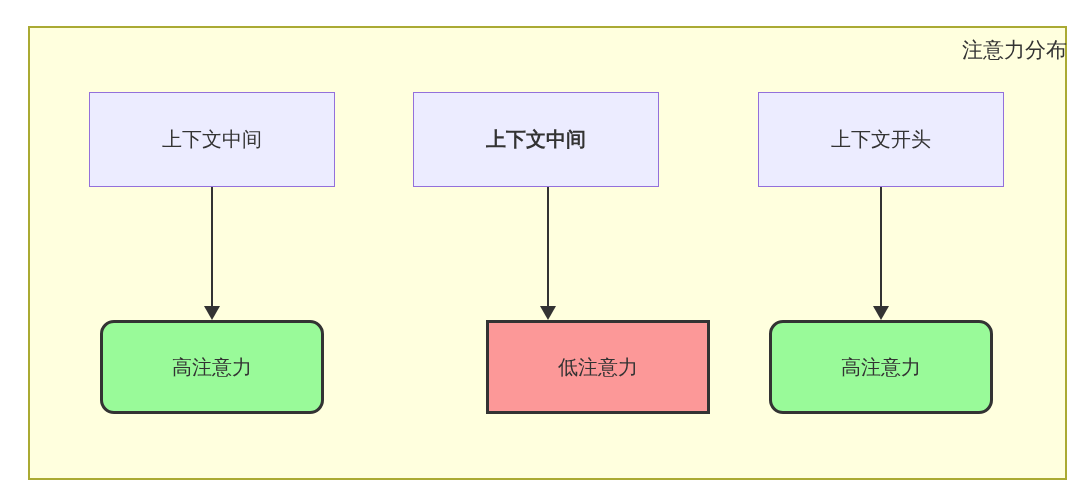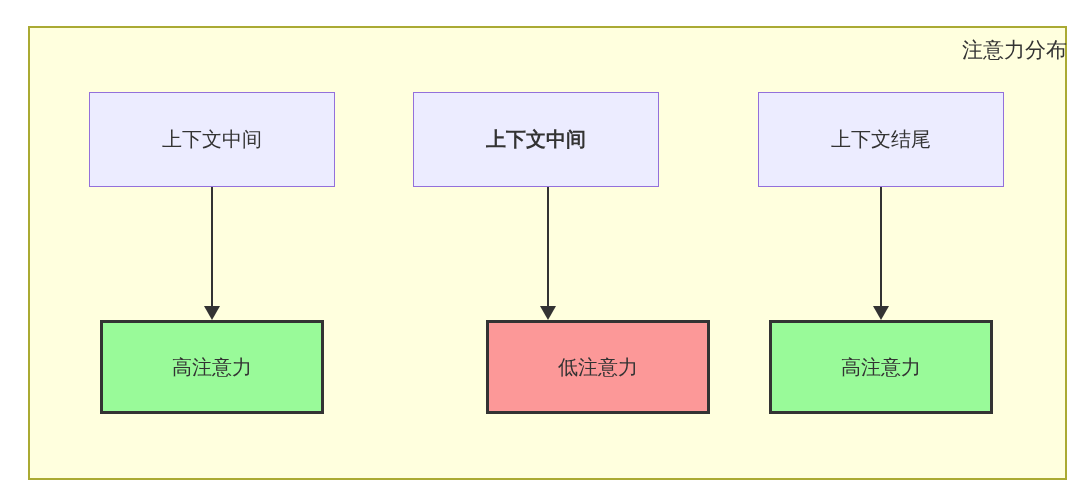--- a/index.html
+++ b/index.html
@@ -41,21 +41,21 @@
     background: var(--source_bg);
     border: 1.5px solid var(--source_border);
   }
   .t1 { left: 89px; }
   .t2 { left: 413px; font-weight: bold; }
   .t3 { left: 758px; }
   .dst {
     width: 224px; height: 94px; top: 320px;
     border: 3px solid var(--node_border_dark);
   }
-  .high { background: var(--high_bg); }
+  .high { background: var(--high_bg); border-radius: 14px; }
   .low  { background: var(--low_bg); }
   .b1 { left: 100px; }
   .b2 { left: 440px; margin-left: 46px; }
   .b3 { left: 769px; }
   .arrow-line {
     position: absolute;
     top: 187px;
     width: 2px; height: 120px;
     background: var(--arrow);
   }
@@ -76,21 +76,21 @@
 </style>
 </head>
 <body>
 
 <div class="container"></div>
 
 <div class="title">注意力分布</div>
 
 <div class="node src t1">上下文中间</div>
 <div class="node src t2">上下文中间</div>
-<div class="node src t3">上下文结尾</div>
+<div class="node src t3">上下文开头</div>
 
 <div class="arrow-line a1"></div>
 <div class="arrow-head h1"></div>
 <div class="arrow-line a2"></div>
 <div class="arrow-head h2"></div>
 <div class="arrow-line a3"></div>
 <div class="arrow-head h3"></div>
 
 <div class="node dst high b1">高注意力</div>
 <div class="node dst low b2">低注意力</div>

